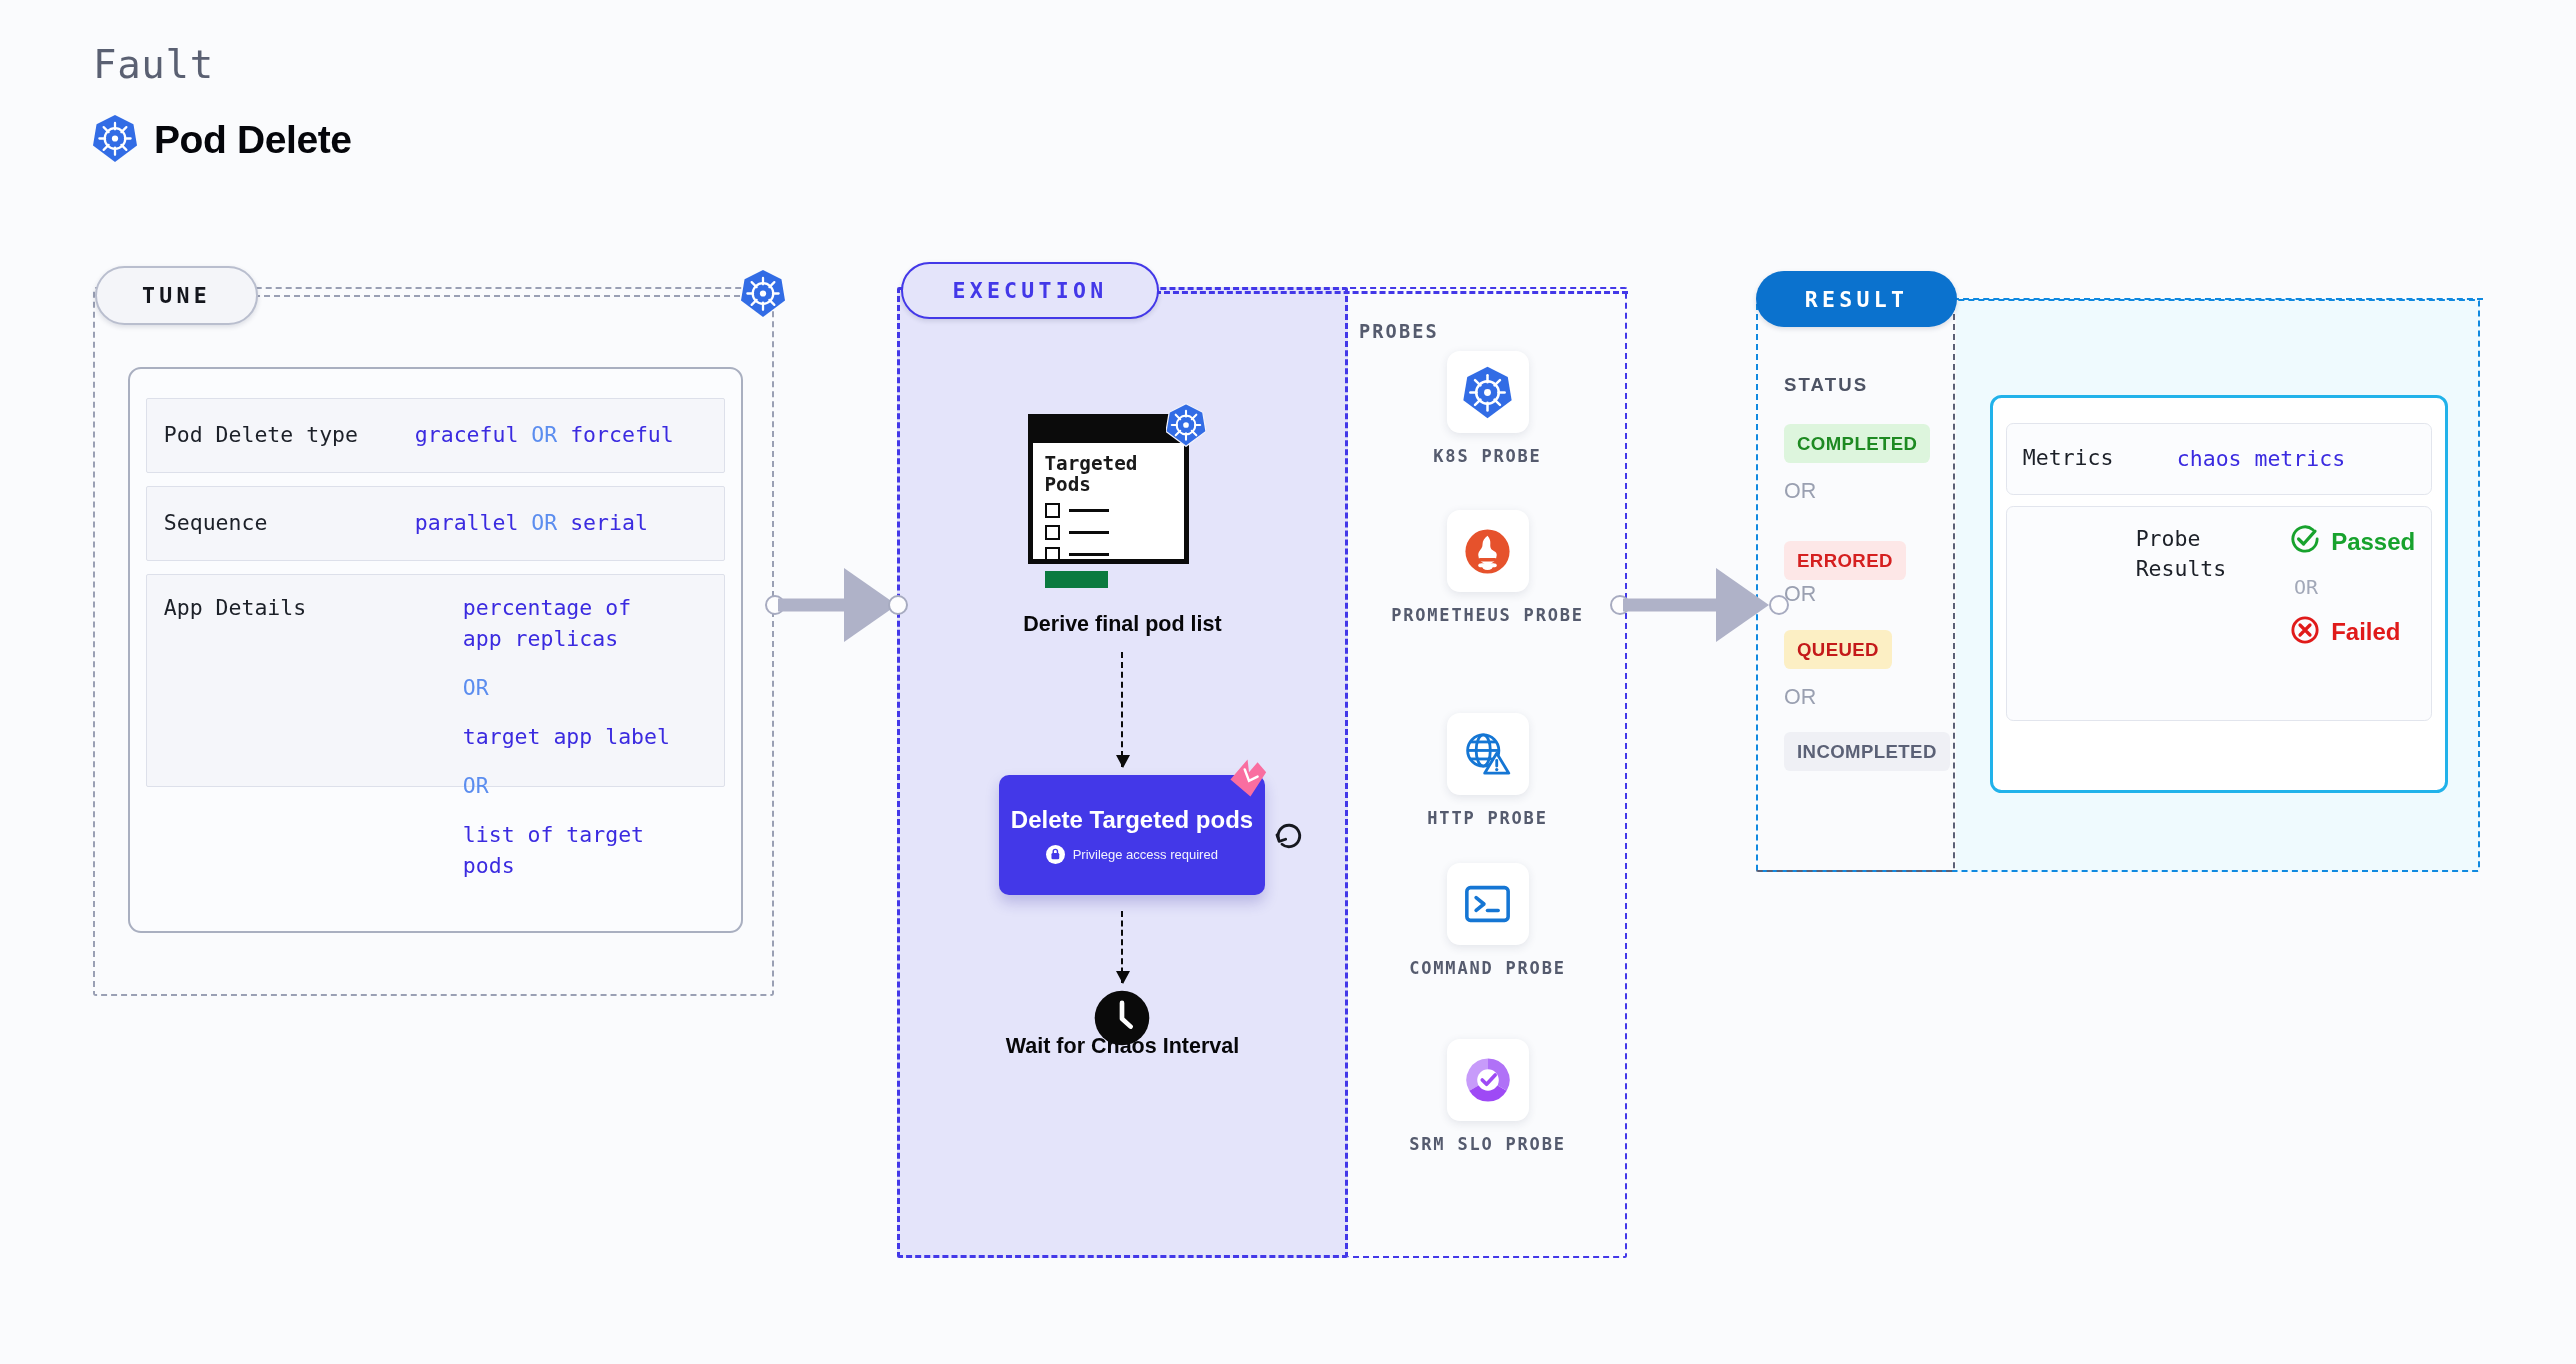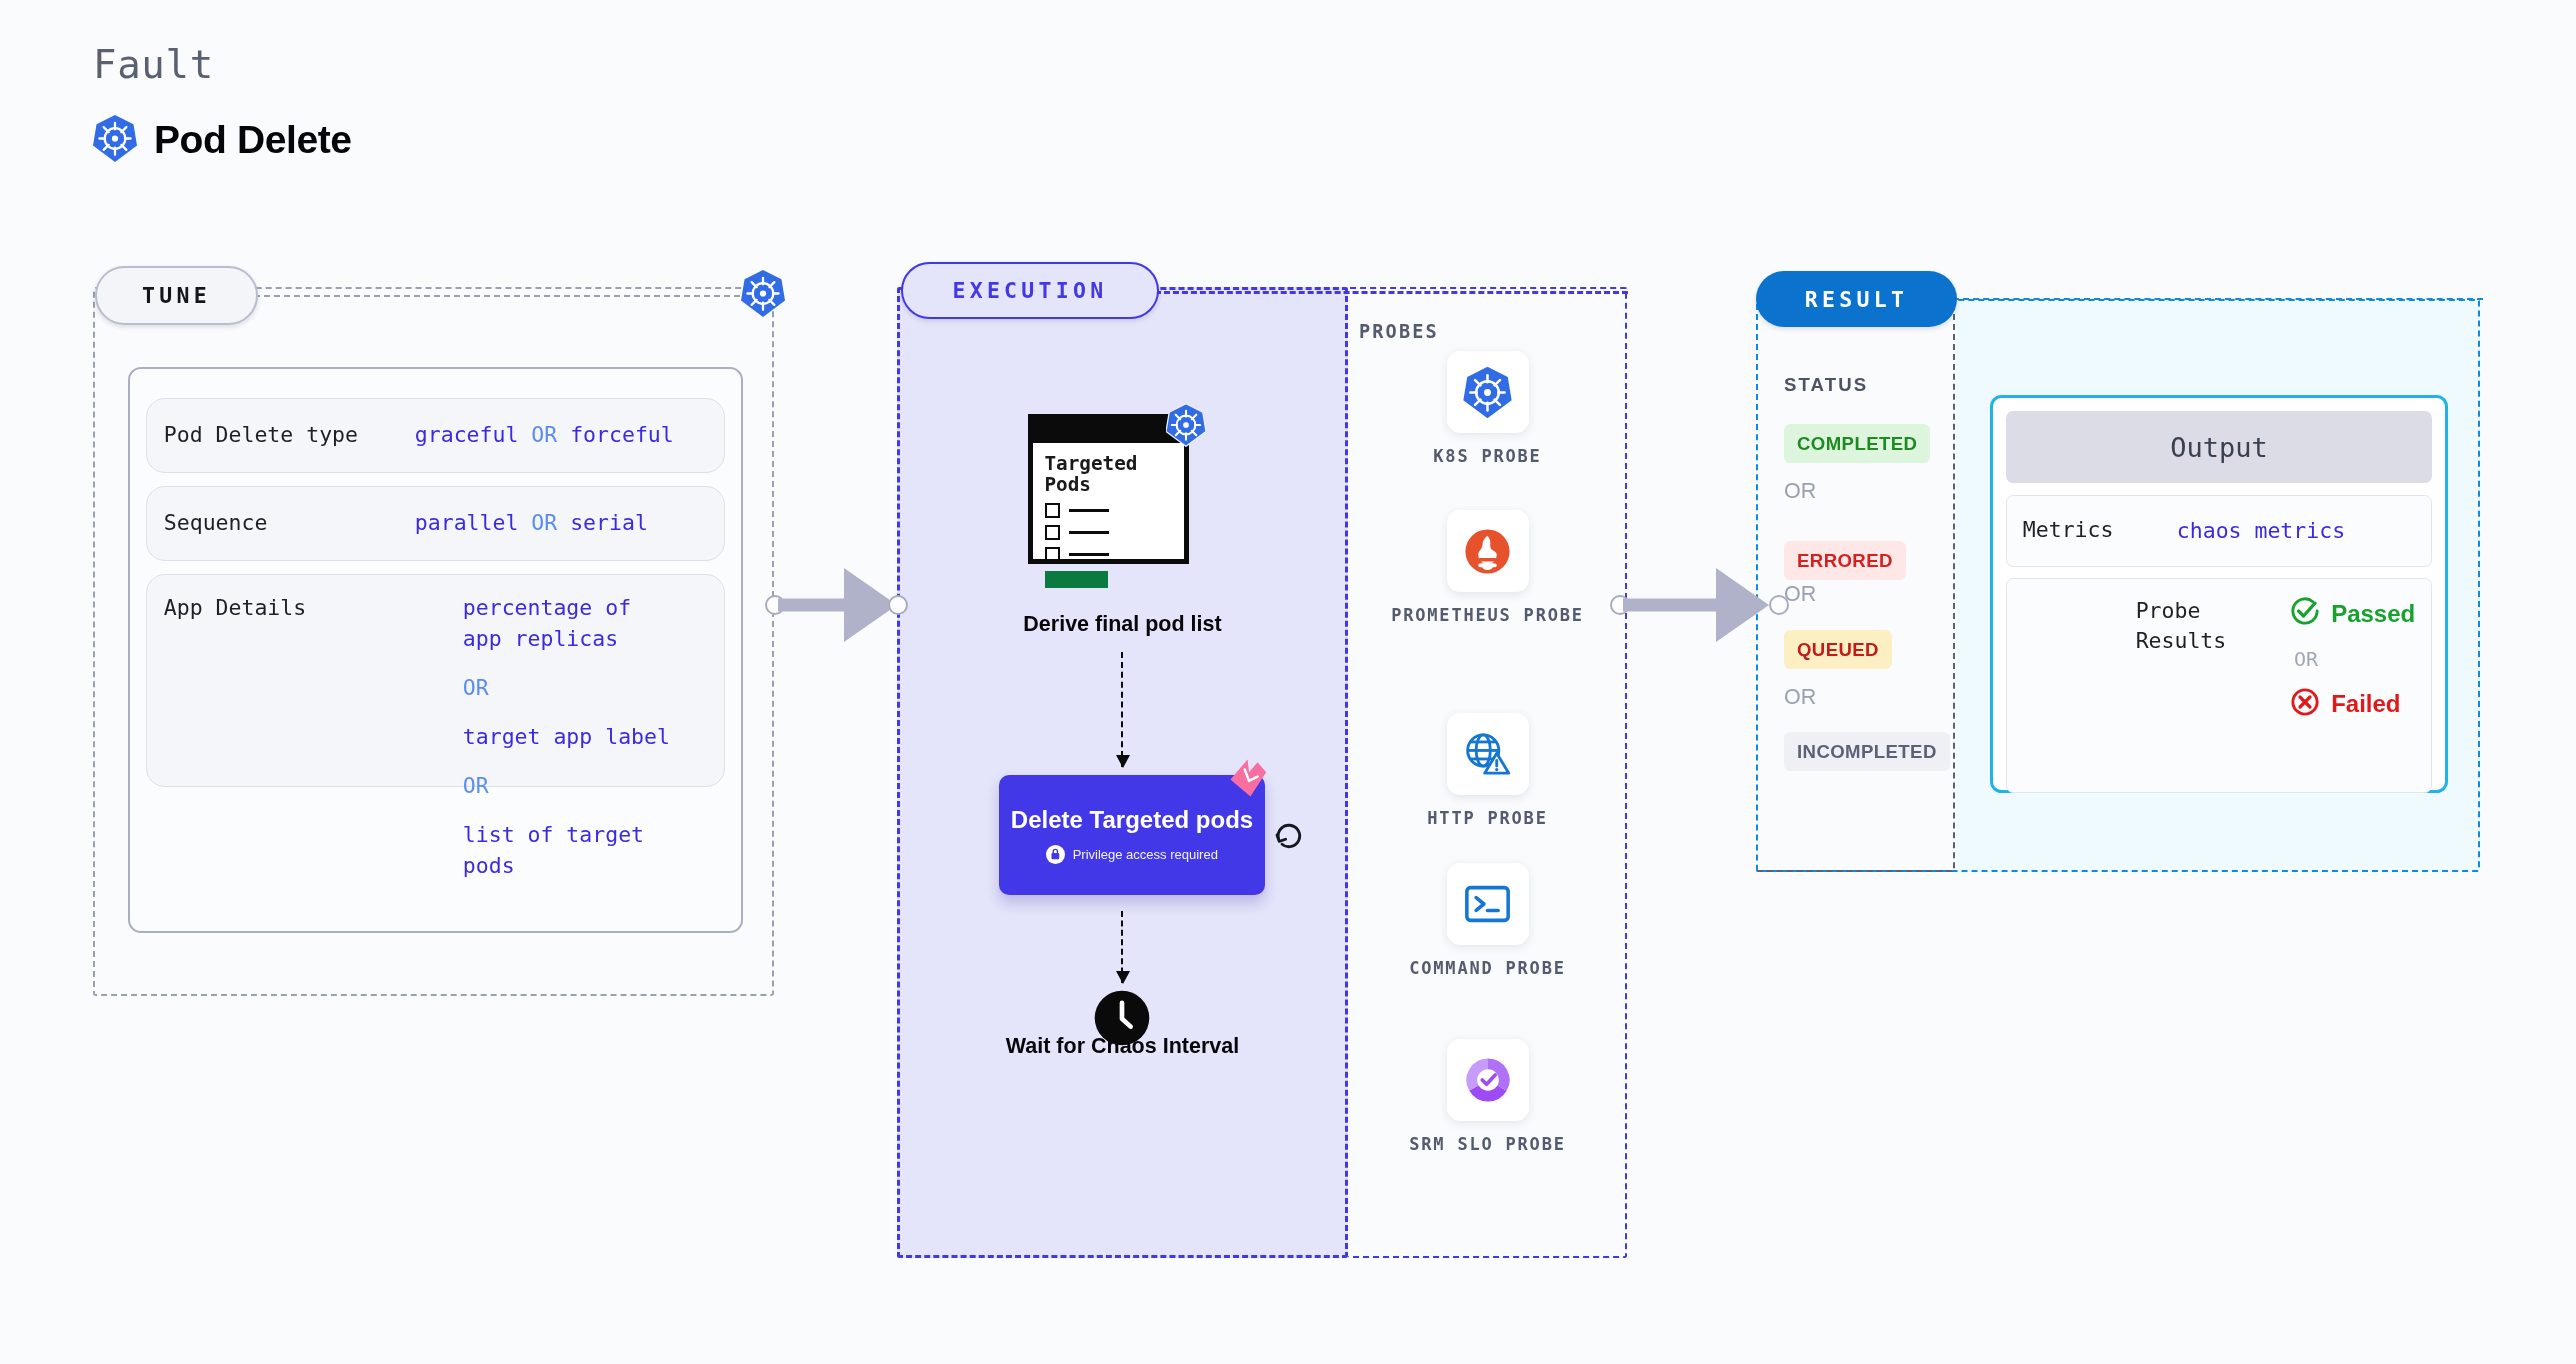--- a/index.html
+++ b/index.html
@@ -48,21 +48,21 @@
     position: absolute; left: 128px; top: 367px; width: 615px; height: 566px;
     background: #FBFCFE; border: 2.1px solid #A9AFC0; border-radius: 13px; padding: 15.8px;
   }
   #user-inputs-header {
     height: 79px; background: #DCDCE6; border-radius: 7.2px;
     display: flex; align-items: center; justify-content: center;
     font-family: "DejaVu Sans Mono", monospace; font-size: 27px;
     font-weight: bold; color: #2C3040;
   }
   .input-row {
-    margin-top: 13px; background: #F5F6FA; border: 1.4px solid #DDE0EA; border-radius: 19px;
+    margin-top: 13px; background: #F5F6FA; border: 1.4px solid #DDE0EA; border-radius: 2px;
     display: flex; align-items: flex-start; padding: 18.6px 17px;
     font-family: "DejaVu Sans Mono", monospace; font-size: 21.5px;
   }
   .input-row .key { color: #1C2028; width: 251px; flex: none; line-height: 1.42; }
   .input-row .val { color: #3B2BE0; line-height: 1.42; }
   .val .or { color: #5B8DEF; }
   .val .stack-or { display: block; color: #5B8DEF; margin: 18.6px 0; }
   .val .stack { display: block; }
   #row-pod-delete-type { height: 75px; align-items: center; }
   #row-sequence { height: 75px; align-items: center; }
@@ -499,21 +499,20 @@
 
 <div class="status-badge" style="top:424px; background:#DDF5DD; color:#1E8A22;">COMPLETED</div>
 <div class="status-or" style="top:479px;">OR</div>
 <div class="status-badge" style="top:541px; background:#FDE7E7; color:#D52020;">ERRORED</div>
 <div class="status-or" style="top:582px;">OR</div>
 <div class="status-badge" style="top:630px; background:#FCEFC4; color:#C41A1A;">QUEUED</div>
 <div class="status-or" style="top:685px;">OR</div>
 <div class="status-badge" style="top:732px; background:#EFF0F5; color:#5B6176;">INCOMPLETED</div>
 
 <div id="output-card">
-  <div id="output-header">Output</div>
 
   <div class="output-row" id="row-metrics">
     <span class="key">Metrics</span>
     <span class="val">chaos metrics</span>
   </div>
 
   <div class="output-row" id="row-probe-results">
     <span class="key">Probe Results</span>
     <span>
       <span class="pr-line">

